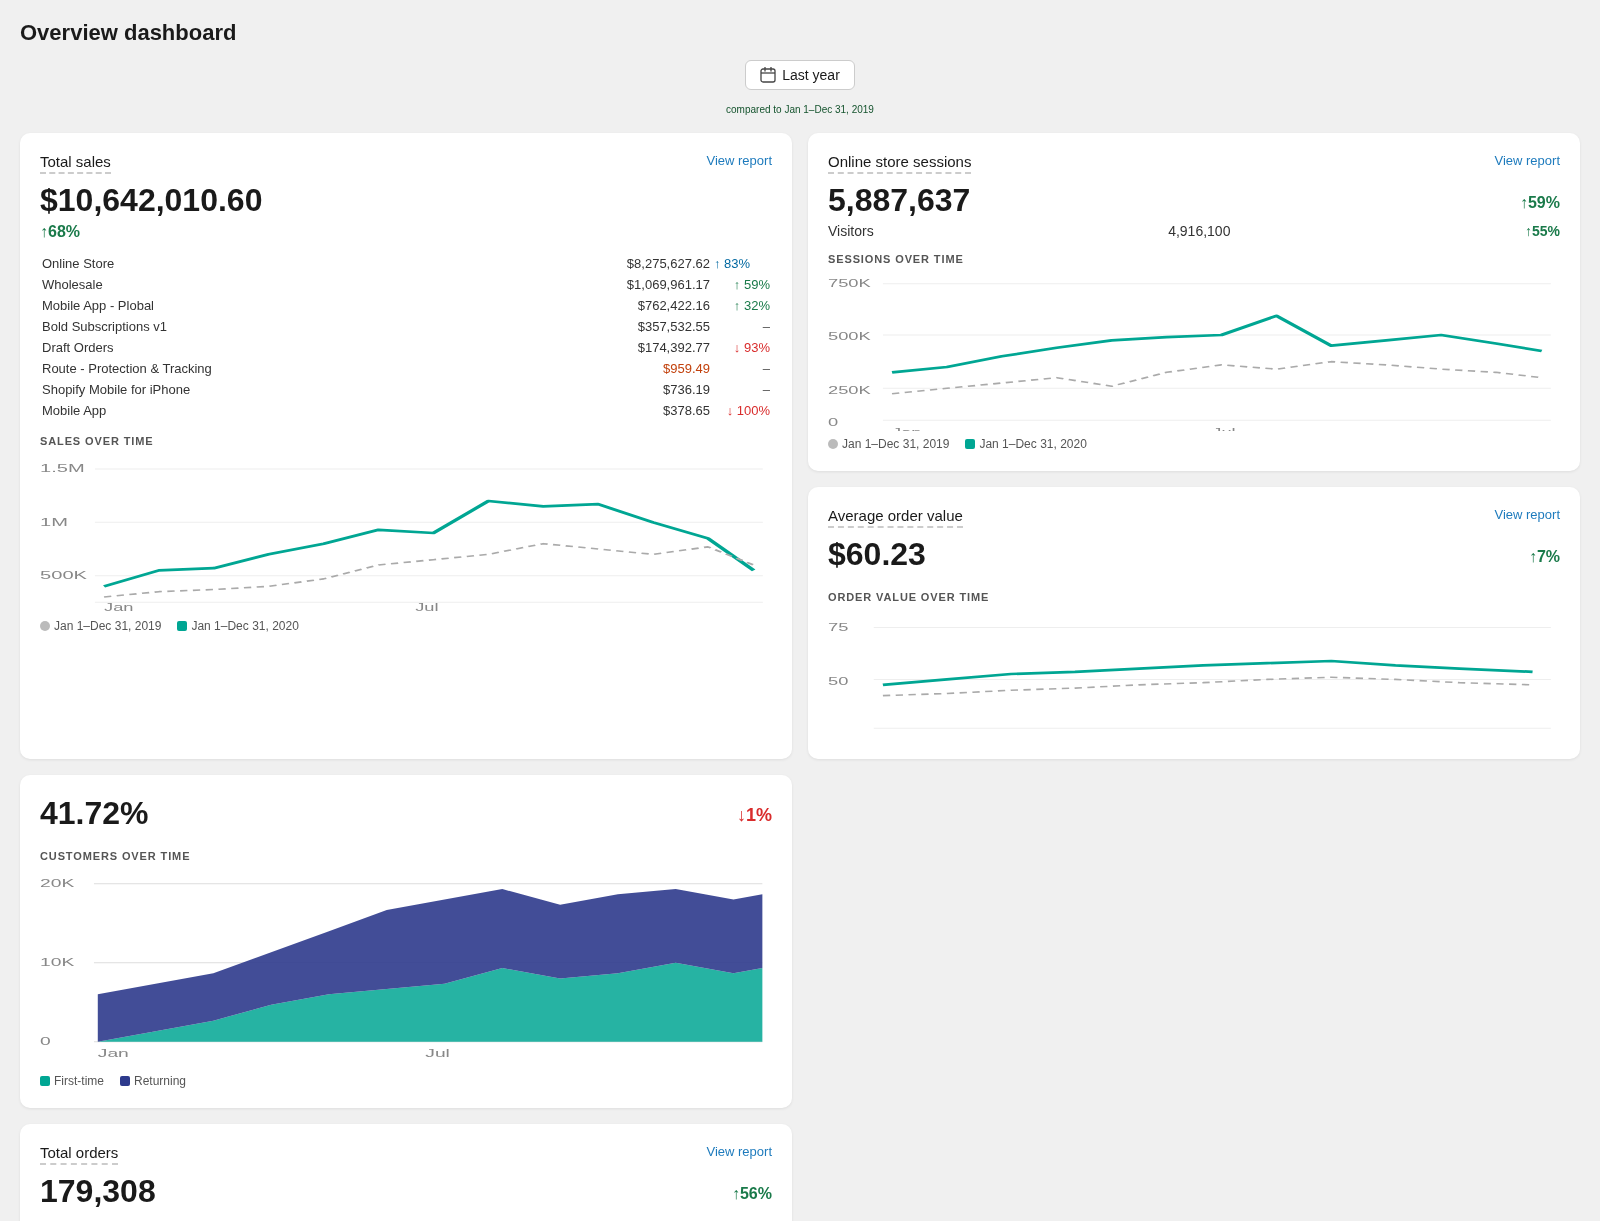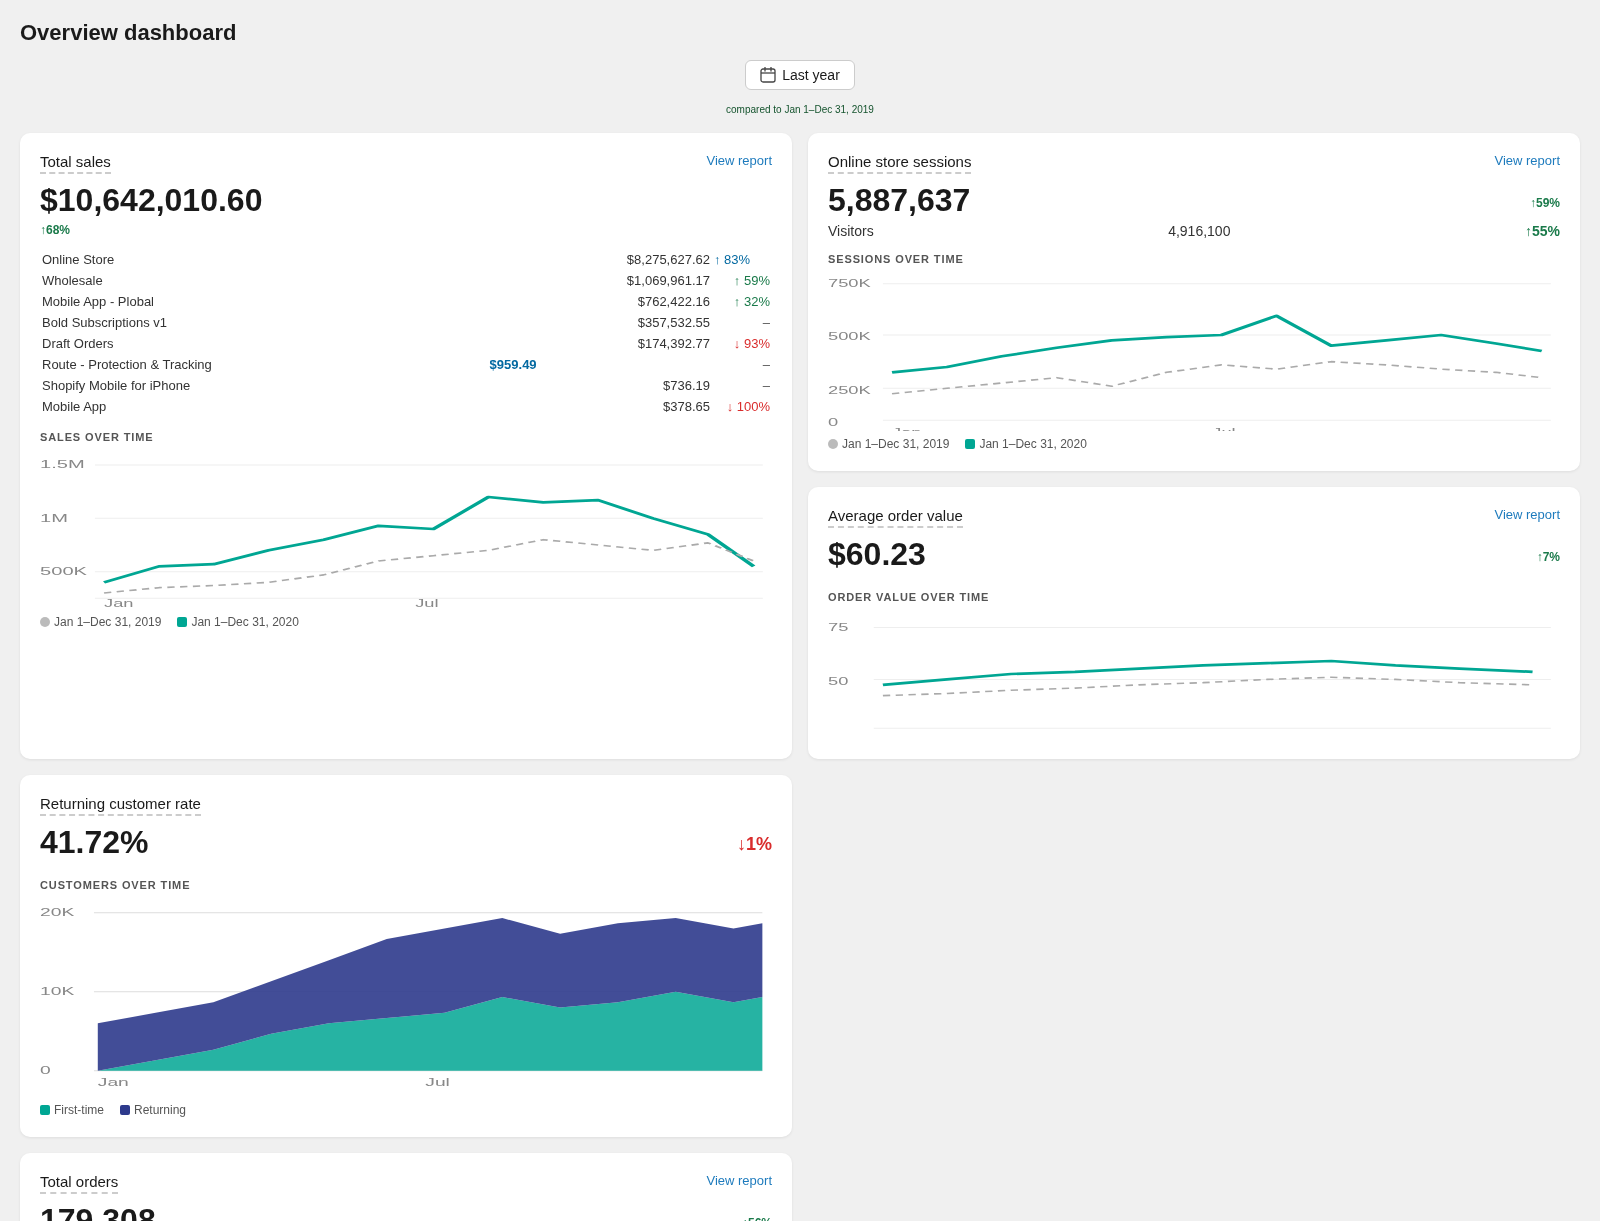--- a/index.html
+++ b/index.html
@@ -69,21 +69,21 @@
       text-decoration: none;
     }
     .metric-main {
       font-size: 32px;
       font-weight: 600;
       color: #1a1a1a;
       margin-bottom: 4px;
     }
     .pct-up {
       color: #1a7a4a;
-      font-size: 12px;
+      font-size: 16px;
       font-weight: 600;
     }
     .pct-down {
       color: #d92c2c;
       font-size: 18px;
       font-weight: 600;
     }
     .arrow-up::before { content: '↑'; }
     .arrow-down::before { content: '↓'; }
     
@@ -213,21 +213,21 @@
       <td style="color:#333; text-align:right;">$357,532.55</td>
       <td style="color:#555; text-align:right; white-space:nowrap;">–</td>
     </tr>
           <tr>
       <td style="color:#333;">Draft Orders</td>
       <td style="color:#333; text-align:right;">$174,392.77</td>
       <td style="color:#d92c2c; text-align:right; white-space:nowrap;">↓ 93%</td>
     </tr>
           <tr>
       <td style="color:#333;">Route - Protection &amp; Tracking</td>
-      <td style="color:#0369a1; text-align:left;font-weight:bold;">$959.49</td>
+      <td style="color:#c2410c; text-align:right;">$959.49</td>
       <td style="color:#555; text-align:right; white-space:nowrap;">–</td>
     </tr>
           <tr>
       <td style="color:#333;">Shopify Mobile for iPhone</td>
       <td style="color:#333; text-align:right;">$736.19</td>
       <td style="color:#555; text-align:right; white-space:nowrap;">–</td>
     </tr>
           <tr>
       <td style="color:#333;">Mobile App</td>
       <td style="color:#333; text-align:right;">$378.65</td>
@@ -338,23 +338,20 @@
 
           <polyline points="30,80 65,78 100,75 135,73 170,70 205,68 240,65 275,63 310,65 345,68 385,70" fill="none" stroke="#aaa" stroke-width="1.5" stroke-dasharray="4,3" stroke-linejoin="round"></polyline>
         </svg>
       </div>
     </div>
   </div>
 
   <div style="display:flex; flex-direction:column; gap:16px;">
 
     <div class="card">
-      <div class="card-header">
-        <span class="card-title">Returning customer rate</span>
-      </div>
       <div class="sessions-metric-row">
         <div class="metric-main">41.72%</div>
         <div class="pct-down"><span class="arrow-down"></span><span>1%</span></div>
       </div>
       <div class="section-label">CUSTOMERS OVER TIME</div>
       <div style="width:100%; height:200px;">
         <svg viewBox="0 0 380 190" preserveAspectRatio="none" style="width:100%;height:100%;">
 
           <text x="0" y="18" font-size="10" fill="#888">20K</text>
           <text x="0" y="93" font-size="10" fill="#888">10K</text>

